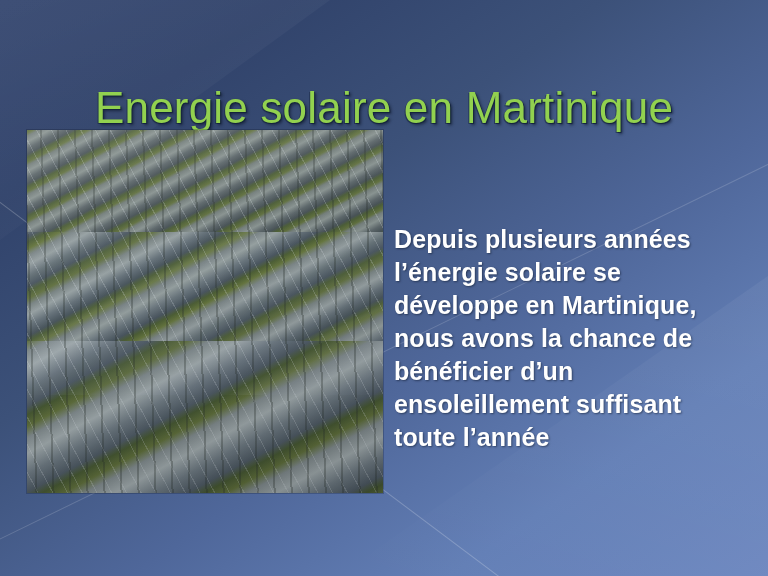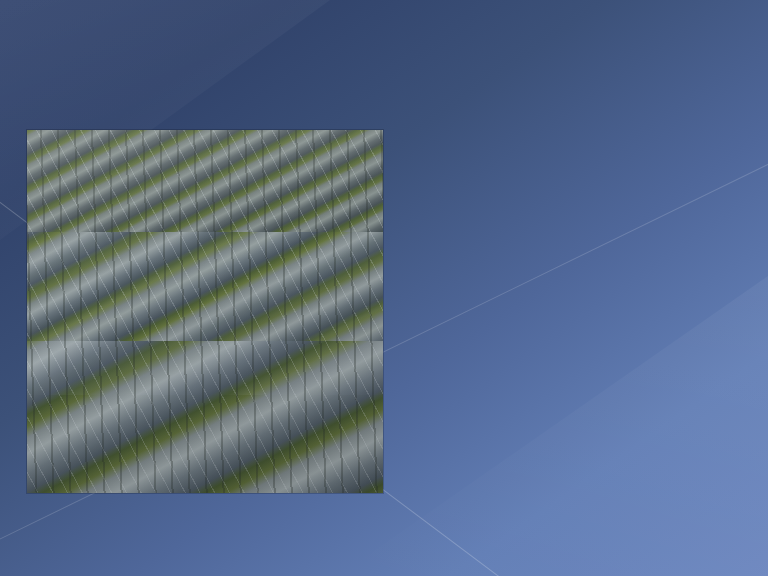--- a/index.html
+++ b/index.html
@@ -202,26 +202,28 @@
 </head>
 <body>
 
 <div class="slide">
 
   <div class="wedge-topleft"></div>
   <div class="diag-main"></div>
   <div class="wedge-bottomright"></div>
   <div class="diag-up"></div>
 
+  <h1 class="title">Energie solaire en Martinique</h1>
 
   <div class="photo" aria-label="Champ de panneaux solaires en rangées">
     <div class="sky"></div>
     <div class="ground"></div>
     <div class="rows-far"></div>
     <div class="rows-mid"></div>
     <div class="rows-near"></div>
     <div class="cells"></div>
     <div class="struts"></div>
     <div class="shade"></div>
   </div>
 
+  <p class="body-text">Depuis plusieurs années l’énergie solaire se développe en Martinique, nous avons la chance de bénéficier d’un ensoleillement suffisant toute l’année</p>
 
 </div>
 
 </body></html>

